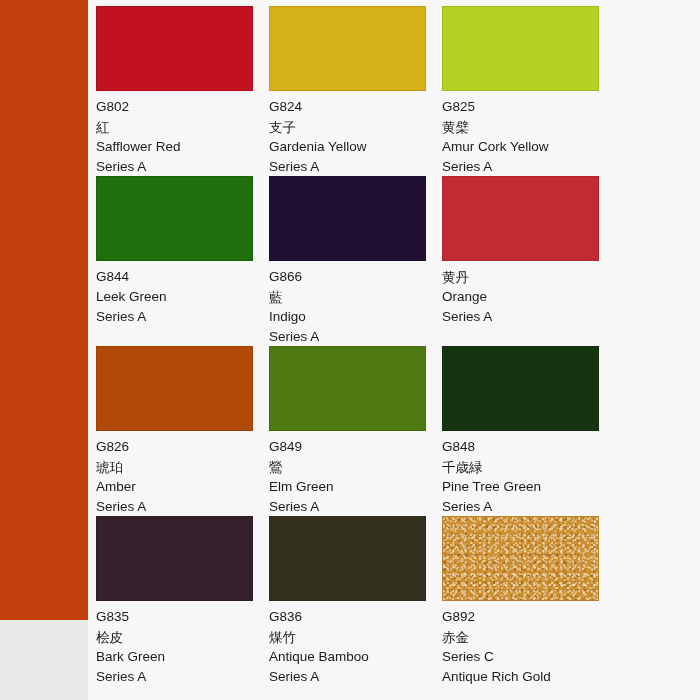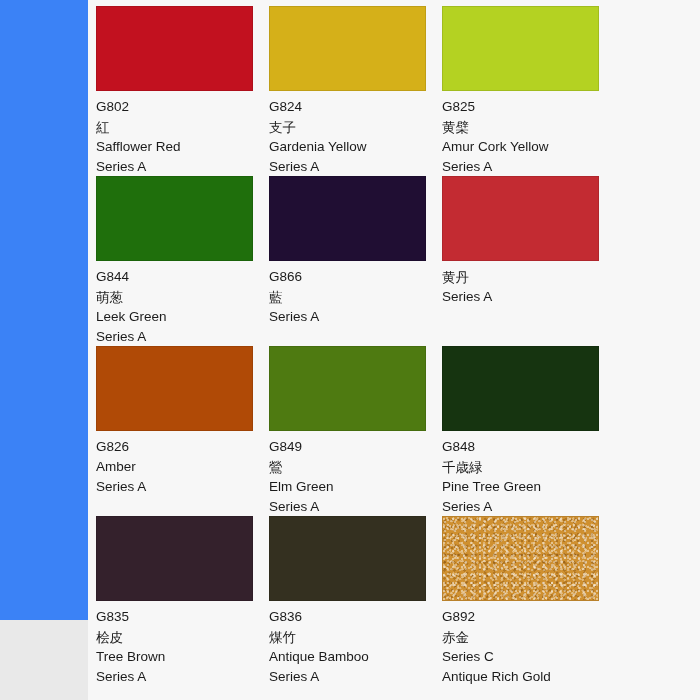--- a/index.html
+++ b/index.html
@@ -11,21 +11,21 @@
     height: 700px;
     overflow: hidden;
     background: #e9e9e9;
     font-family: "Liberation Sans", "DejaVu Sans", sans-serif;
   }
 
   #page {
     position: relative;
     width: 700px;
     height: 620px;
-    background: #3b82f6;
+    background: #c2410c;
   }
 
   
   #paper {
     position: absolute;
     left: 88px;
     top: 0;
     width: 612px;
     height: 700px;
     background: #f7f7f7;
@@ -130,44 +130,46 @@
             <div class="lbl">G825</div>
             <div class="lbl jp">黄檗</div>
             <div class="lbl">Amur Cork Yellow</div>
             <div class="lbl">Series A</div>
           </div>
         </div>
         <div class="swatch-cell">
           <div class="chip" style="background: rgb(31, 111, 12);"></div>
           <div class="labels">
             <div class="lbl">G844</div>
-            <div class="lbl jp">萌葱</div>
             <div class="lbl">Leek Green</div>
             <div class="lbl">Series A</div>
           </div>
         </div>
         <div class="swatch-cell">
           <div class="chip" style="background: rgb(32, 14, 51);"></div>
           <div class="labels">
             <div class="lbl">G866</div>
             <div class="lbl jp">藍</div>
+            <div class="lbl">Indigo</div>
             <div class="lbl">Series A</div>
           </div>
         </div>
         <div class="swatch-cell">
           <div class="chip" style="background: rgb(195, 43, 50);"></div>
           <div class="labels">
             <div class="lbl jp">黄丹</div>
+            <div class="lbl">Orange</div>
             <div class="lbl">Series A</div>
           </div>
         </div>
         <div class="swatch-cell">
           <div class="chip" style="background: rgb(176, 74, 6);"></div>
           <div class="labels">
             <div class="lbl">G826</div>
+            <div class="lbl jp">琥珀</div>
             <div class="lbl">Amber</div>
             <div class="lbl">Series A</div>
           </div>
         </div>
         <div class="swatch-cell">
           <div class="chip" style="background: rgb(78, 122, 17);"></div>
           <div class="labels">
             <div class="lbl">G849</div>
             <div class="lbl jp">鶯</div>
             <div class="lbl">Elm Green</div>
@@ -181,21 +183,21 @@
             <div class="lbl jp">千歳緑</div>
             <div class="lbl">Pine Tree Green</div>
             <div class="lbl">Series A</div>
           </div>
         </div>
         <div class="swatch-cell">
           <div class="chip" style="background: rgb(52, 33, 44);"></div>
           <div class="labels">
             <div class="lbl">G835</div>
             <div class="lbl jp">桧皮</div>
-            <div class="lbl">Tree Brown</div>
+            <div class="lbl">Bark Green</div>
             <div class="lbl">Series A</div>
           </div>
         </div>
         <div class="swatch-cell">
           <div class="chip" style="background: rgb(52, 48, 32);"></div>
           <div class="labels">
             <div class="lbl">G836</div>
             <div class="lbl jp">煤竹</div>
             <div class="lbl">Antique Bamboo</div>
             <div class="lbl">Series A</div>

